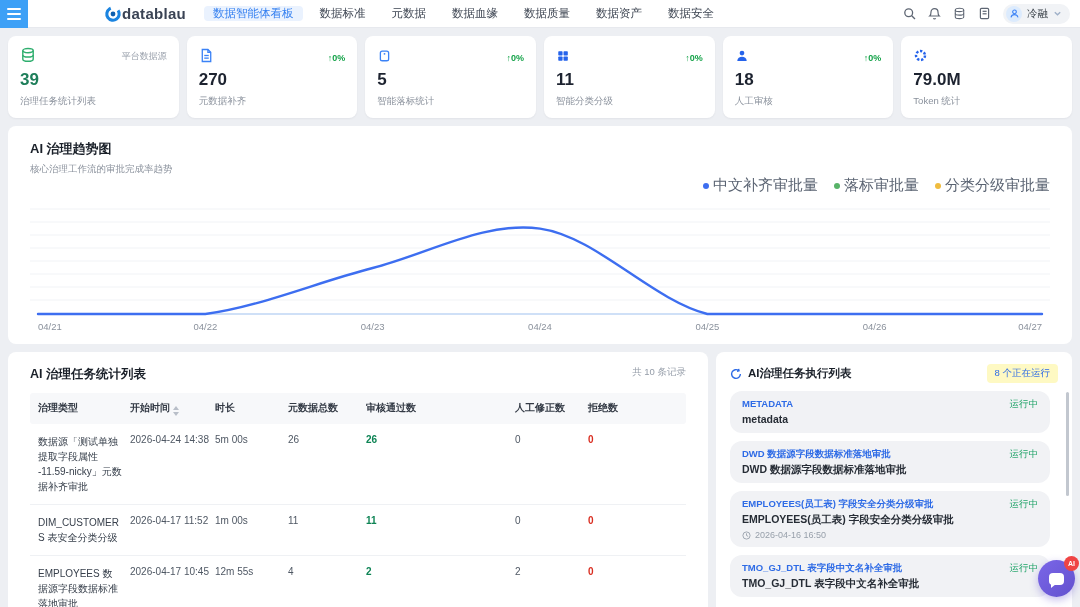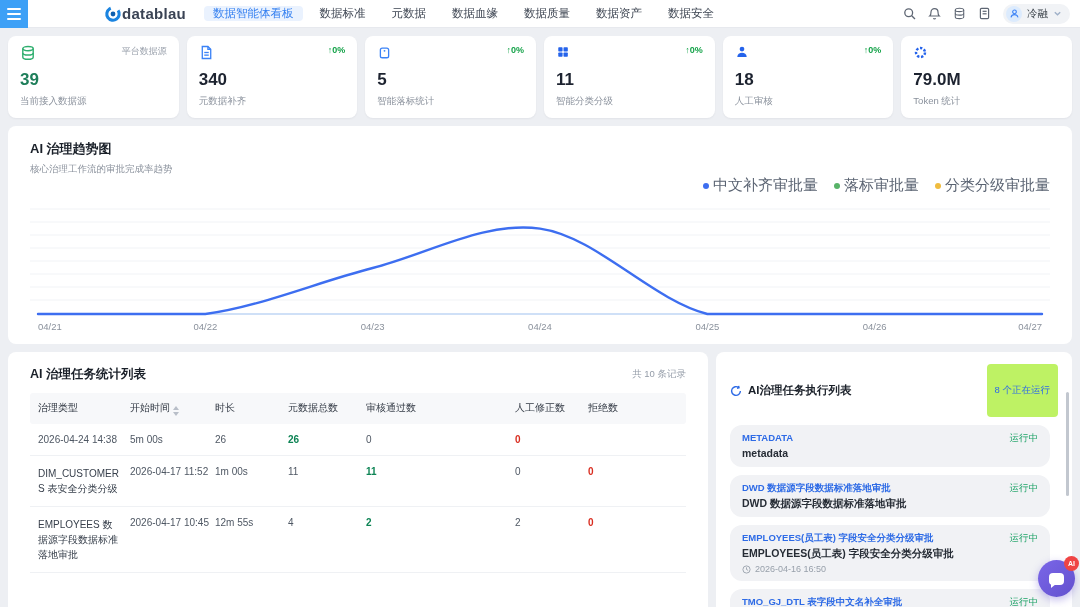--- a/index.html
+++ b/index.html
@@ -15,56 +15,56 @@
   .nav-item{font-size:11.5px;color:#3D4552;padding:0 9px;border-radius:4px;cursor:pointer;white-space:nowrap}
   .nav-item.active{background:#EAF2FE;color:#3580F0}
   .top-right{margin-left:auto;display:flex;align-items:center;gap:12px;padding-right:10px}
   .icon-btn{display:flex;align-items:center;cursor:pointer}
   .user-pill{display:flex;align-items:center;gap:5px;background:#F1F3F6;border-radius:11px;padding:2px 8px 2px 3px;cursor:pointer}
   .avatar{width:16px;height:16px;border-radius:50%;background:#DCEBFD;display:flex;align-items:center;justify-content:center}
   .user-name{font-size:10.5px;color:#3A4148}
   
   .stats{display:flex;gap:8px;margin:8px}
   .stat-card{flex:1;background:#fff;border-radius:8px;padding:9px 12px 10px;box-shadow:0 1px 2px rgba(16,24,40,.05);cursor:pointer}
-  .stat-top{display:flex;justify-content:space-between;align-items:flex-start;height:18px}
+  .stat-top{display:flex;justify-content:space-between;align-items:flex-end;height:18px}
   .stat-corner{font-size:9px;color:#16A34A;font-weight:700}
   .stat-corner.gray{color:#9AA1AC;font-weight:400}
   .stat-value{font-size:17px;font-weight:700;color:#1D2330;margin-top:7px}
   .stat-value.green{color:#1E7E5A}
   .stat-label{font-size:9.5px;color:#8A919C;margin-top:5px}
   
   .chart-card{margin:8px;background:#fff;border-radius:8px;padding:14px 22px 8px;height:218px;position:relative}
   .chart-title{font-size:13px;font-weight:700;color:#1A2029}
   .chart-sub{font-size:9.5px;color:#8A919C;margin-top:5px}
   .legend{position:absolute;right:22px;top:50px;display:flex;gap:16px;font-size:15px;color:#5A6372;align-items:center}
   .legend-item{display:flex;align-items:center}
   .dot{width:6px;height:6px;border-radius:50%;display:inline-block;margin-right:4px}
   .dot.c0{background:#3D6EF0}.dot.c1{background:#58B368}.dot.c2{background:#F0BC3F}
   .trend-svg{display:block;width:1020px;height:130px;margin-top:30px}
   
   .bottom{display:flex;gap:8px;margin:0 8px;align-items:flex-start}
   .table-card{width:700px;background:#fff;border-radius:8px 8px 0 0;padding:14px 22px 0;height:269px;overflow:hidden}
-  .table-head{display:flex;justify-content:space-between;align-items:center}
+  .table-head{display:flex;justify-content:space-between;align-items:flex-start}
   .table-title{font-size:12.5px;font-weight:700;color:#1A2029}
   .record-count{font-size:9.5px;color:#949CA8}
   .grid-row{display:grid;grid-template-columns:92px 85px 73px 78px 149px 73px 1fr;padding:7px 0 7px 8px;font-size:10px}
-  .thead{background:#F7F8FA;border-radius:3px;margin-top:10px;font-weight:400;color:#333A45;padding-top:8px;padding-bottom:8px}
+  .thead{background:#F7F8FA;border-radius:3px;margin-top:10px;font-weight:700;color:#333A45;padding-top:8px;padding-bottom:8px}
   .trow{border-bottom:1px solid #EFF1F4;color:#4E5763;padding-top:10px;padding-bottom:10px}
   .cell-name{color:#38404C;line-height:1.5;padding-right:8px;word-break:break-word}
   .cell.green{color:#0E8455;font-weight:700}
   .cell.red{color:#D92D20;font-weight:700}
   .sort{display:inline-flex;flex-direction:column;gap:2px;margin-left:3px;vertical-align:1px;cursor:pointer}
   .sort b{display:block;width:0;height:0;border-left:3px solid transparent;border-right:3px solid transparent}
   .sort .up{border-bottom:4px solid #B8BEC8}
   .sort .down{border-top:4px solid #B8BEC8}
   
   .tasks-card{flex:1;background:#fff;border-radius:8px 8px 0 0;padding:12px 14px 0;height:269px;position:relative;overflow:hidden}
   .tasks-head{display:flex;align-items:center;gap:6px}
   .tasks-title{font-size:11.5px;font-weight:700;color:#1A2029}
-  .tasks-badge{margin-left:auto;background:#bef264;color:#2E6BE6;font-size:9.5px;padding:20px 8px;border-radius:4px;white-space:nowrap}
+  .tasks-badge{margin-left:auto;background:#fef9c3;color:#2E6BE6;font-size:9.5px;padding:3px 8px;border-radius:4px;white-space:nowrap}
   .task-list{margin-top:8px;padding-right:8px}
   .task-item{background:#F1F2F5;border-radius:12px;padding:6px 12px 7px;margin-bottom:8px;position:relative;cursor:pointer}
   .task-title{color:#2E6BE6;font-size:9.5px;font-weight:700;line-height:13px;padding-right:40px}
   .task-status{position:absolute;right:12px;top:7px;font-size:9.5px;color:#1FA368}
   .task-sub{font-size:10.5px;color:#262C35;font-weight:700;margin-top:2px;line-height:14px}
   .task-time{display:flex;align-items:center;gap:4px;font-size:9px;color:#98A0AB;margin-top:4px;line-height:10px}
   .scroll-thumb{position:absolute;right:3px;top:40px;width:3px;height:104px;background:#C2C7CF;border-radius:2px;cursor:pointer}
   
   .chat-fab{position:absolute;left:1038px;top:560px;width:37px;height:37px;border-radius:50%;background:linear-gradient(135deg,#7A66E8,#6351CE);display:flex;align-items:center;justify-content:center;cursor:pointer;box-shadow:0 3px 8px rgba(80,60,200,.35)}
   .chat-bubble{width:15px;height:12px;background:#fff;border-radius:4px;position:relative}
@@ -143,33 +143,33 @@
   <div class="stat-card">
     <div class="stat-top">
       <svg width="16" height="16" viewBox="0 0 16 16" fill="none" stroke="#2EAE6E" stroke-width="1.4">
           <ellipse cx="8" cy="3.6" rx="5.2" ry="2.1"></ellipse>
           <path d="M2.8 3.6v4.3c0 1.2 2.3 2.1 5.2 2.1s5.2-.9 5.2-2.1V3.6"></path>
           <path d="M2.8 7.9v4.3c0 1.2 2.3 2.1 5.2 2.1s5.2-.9 5.2-2.1V7.9"></path>
         </svg>
       <span class="stat-corner gray">平台数据源</span>
     </div>
     <div class="stat-value green">39</div>
-    <div class="stat-label">当前接入数据源</div>
+    <div class="stat-label">治理任务统计列表</div>
   </div>
   <div class="stat-card">
     <div class="stat-top">
       <svg width="15" height="15" viewBox="0 0 16 16" fill="none" stroke="#3B82F6" stroke-width="1.4">
           <path d="M3.5 1.6h6l3 3v9.8h-9z"></path>
           <path d="M9.5 1.6v3h3"></path>
           <line x1="5.6" y1="8" x2="10.4" y2="8"></line>
           <line x1="5.6" y1="10.8" x2="10.4" y2="10.8"></line>
         </svg>
       <span class="stat-corner">↑0%</span>
     </div>
-    <div class="stat-value">340</div>
+    <div class="stat-value">270</div>
     <div class="stat-label">元数据补齐</div>
   </div>
   <div class="stat-card">
     <div class="stat-top">
       <svg width="15" height="15" viewBox="0 0 16 16" fill="none" stroke="#3B82F6" stroke-width="1.4">
           <rect x="3.6" y="3.4" width="8.8" height="10.2" rx="2"></rect>
           <circle cx="8" cy="6.2" r="1" fill="#3B82F6" stroke="none"></circle>
         </svg>
       <span class="stat-corner">↑0%</span>
     </div>
@@ -263,20 +263,21 @@
             <b class="up"></b>
             <b class="down"></b>
           </span></span>
       <span class="cell">时长</span>
       <span class="cell">元数据总数</span>
       <span class="cell">审核通过数</span>
       <span class="cell">人工修正数</span>
       <span class="cell">拒绝数</span>
     </div>
     <div class="grid-row trow">
+      <span class="cell-name">数据源「测试单独提取字段属性 -11.59-nicky」元数据补齐审批</span>
       <span class="cell">2026-04-24 14:38</span>
       <span class="cell">5m 00s</span>
       <span class="cell">26</span>
       <span class="cell green">26</span>
       <span class="cell">0</span>
       <span class="cell red">0</span>
     </div>
     <div class="grid-row trow">
       <span class="cell-name">DIM_CUSTOMERS 表安全分类分级</span>
       <span class="cell">2026-04-17 11:52</span>

